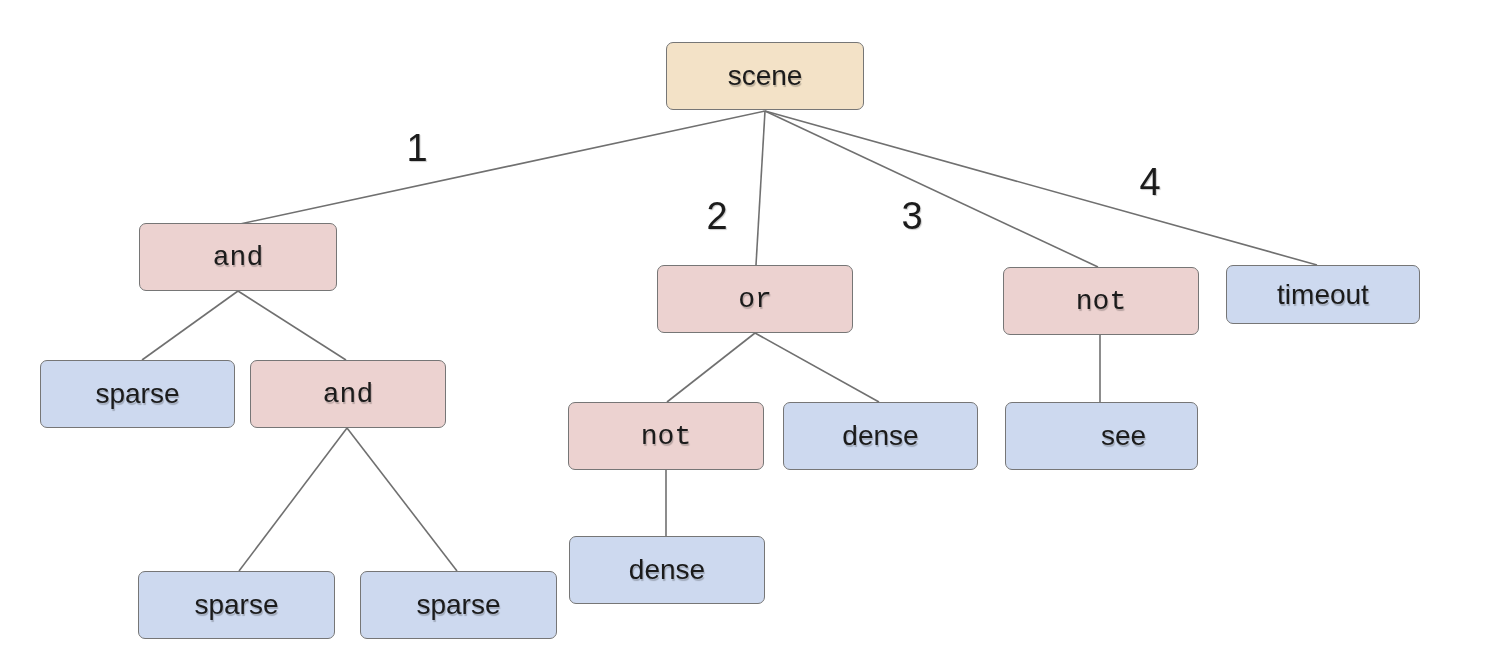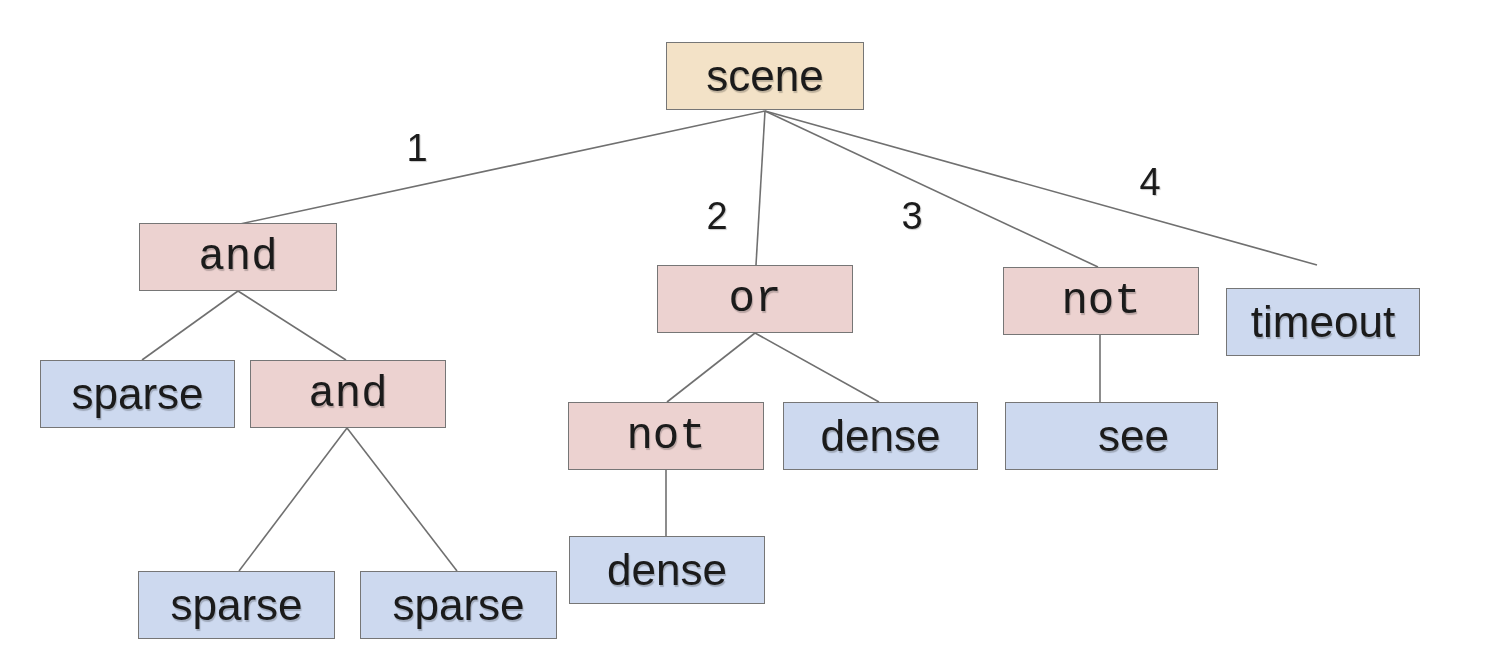--- a/index.html
+++ b/index.html
@@ -26,22 +26,22 @@
     stroke-width: 1.6;
     fill: none;
   }
   .node {
     position: absolute;
     box-sizing: border-box;
     display: flex;
     align-items: center;
     justify-content: center;
     border: 1.6px solid var(--node-border, #767676);
-    border-radius: 0;
-    font-size: 44px;
+    border-radius: 7px;
+    font-size: 28px;
     color: var(--text, #1b1b1b);
     text-shadow: 1px 1.5px 1px rgba(0,0,0,0.22);
   }
   .node.root     { background: var(--root-fill, #f3e2c7); }
   .node.operator { background: var(--operator-fill, #ecd2d0); font-family: Liberation Mono, monospace; }
   .node.leaf     { background: var(--leaf-fill, #cdd9ef); }
   .edge-label {
     position: absolute;
     transform: translate(-50%, -50%);
     font-size: 38px;
@@ -71,23 +71,23 @@
 
   <div class="edge-label" style="left:417px;  top:148px;">1</div>
   <div class="edge-label" style="left:717px;  top:216px;">2</div>
   <div class="edge-label" style="left:912px;  top:216px;">3</div>
   <div class="edge-label" style="left:1150px; top:182px;">4</div>
 
   <div class="node root" style="left:666px;  top:42px;  width:198px; height:68px;">scene</div>
   <div class="node operator" style="left:139px;  top:223px; width:198px; height:68px;">and</div>
   <div class="node operator" style="left:657px;  top:265px; width:196px; height:68px;">or</div>
   <div class="node operator" style="left:1003px; top:267px; width:196px; height:68px;">not</div>
-  <div class="node leaf" style="left:1226px; top:265px; width:194px; height:68px;margin-top:23px;">timeout</div>
+  <div class="node leaf" style="left:1226px; top:265px; width:194px; height:59px;">timeout</div>
   <div class="node leaf" style="left:40px;   top:360px; width:195px; height:68px;">sparse</div>
   <div class="node operator" style="left:250px;  top:360px; width:196px; height:68px;">and</div>
   <div class="node operator" style="left:568px;  top:402px; width:196px; height:68px;">not</div>
   <div class="node leaf" style="left:783px;  top:402px; width:195px; height:68px;">dense</div>
-  <div class="node leaf" style="left:1005px; top:402px; width:213px; height:68px;padding-left:44px;">see</div>
+  <div class="node leaf" style="left:1005px; top:402px; width:193px; height:68px;padding-left:44px;">see</div>
   <div class="node leaf" style="left:138px;  top:571px; width:197px; height:68px;">sparse</div>
   <div class="node leaf" style="left:360px;  top:571px; width:197px; height:68px;">sparse</div>
   <div class="node leaf" style="left:569px;  top:536px; width:196px; height:68px;">dense</div>
 
 </div>
 
 </body></html>

